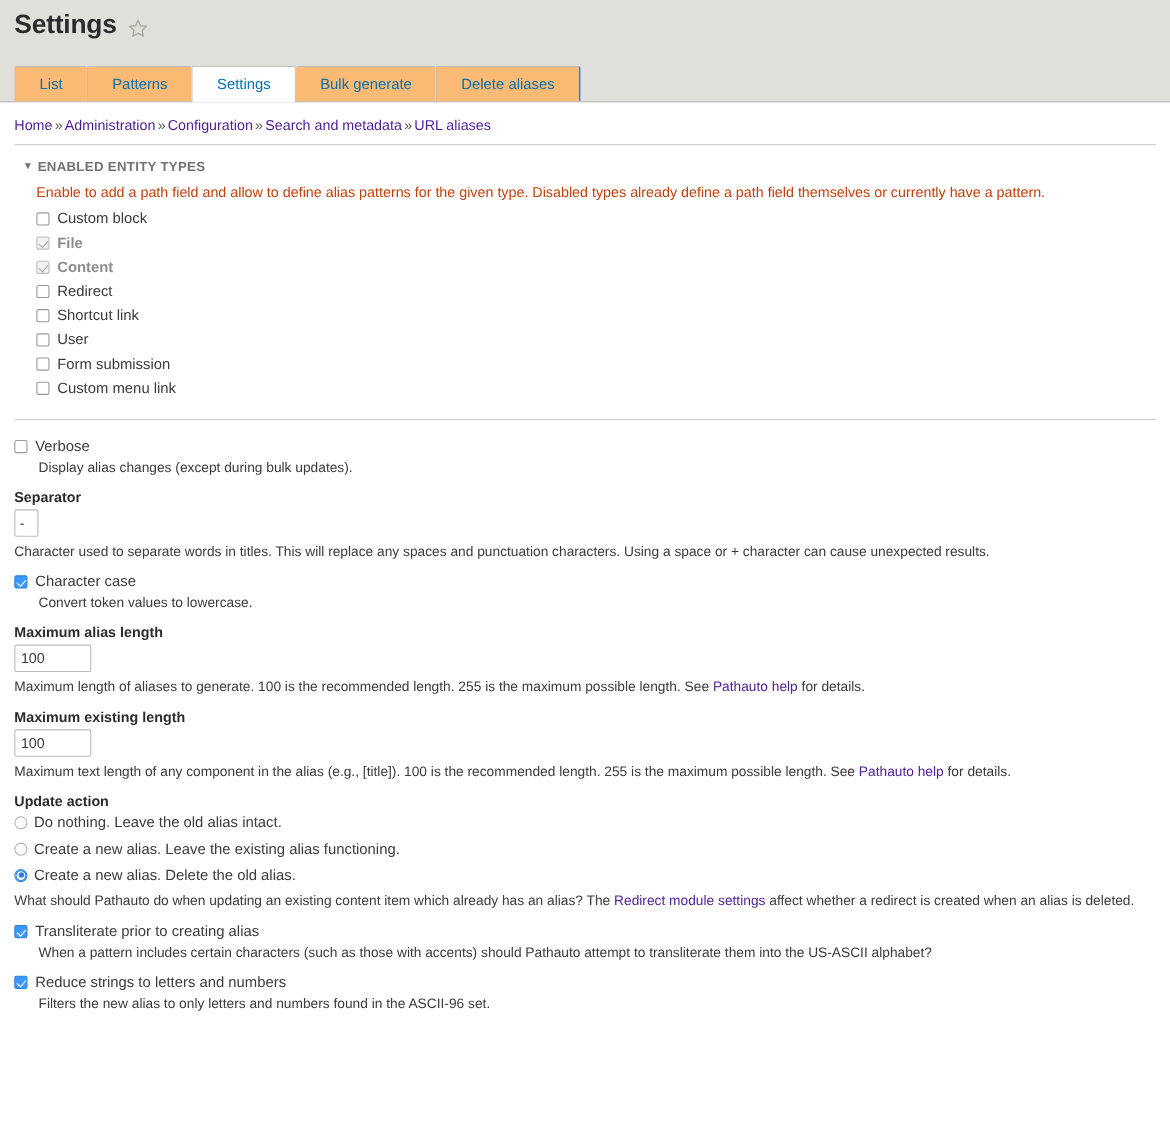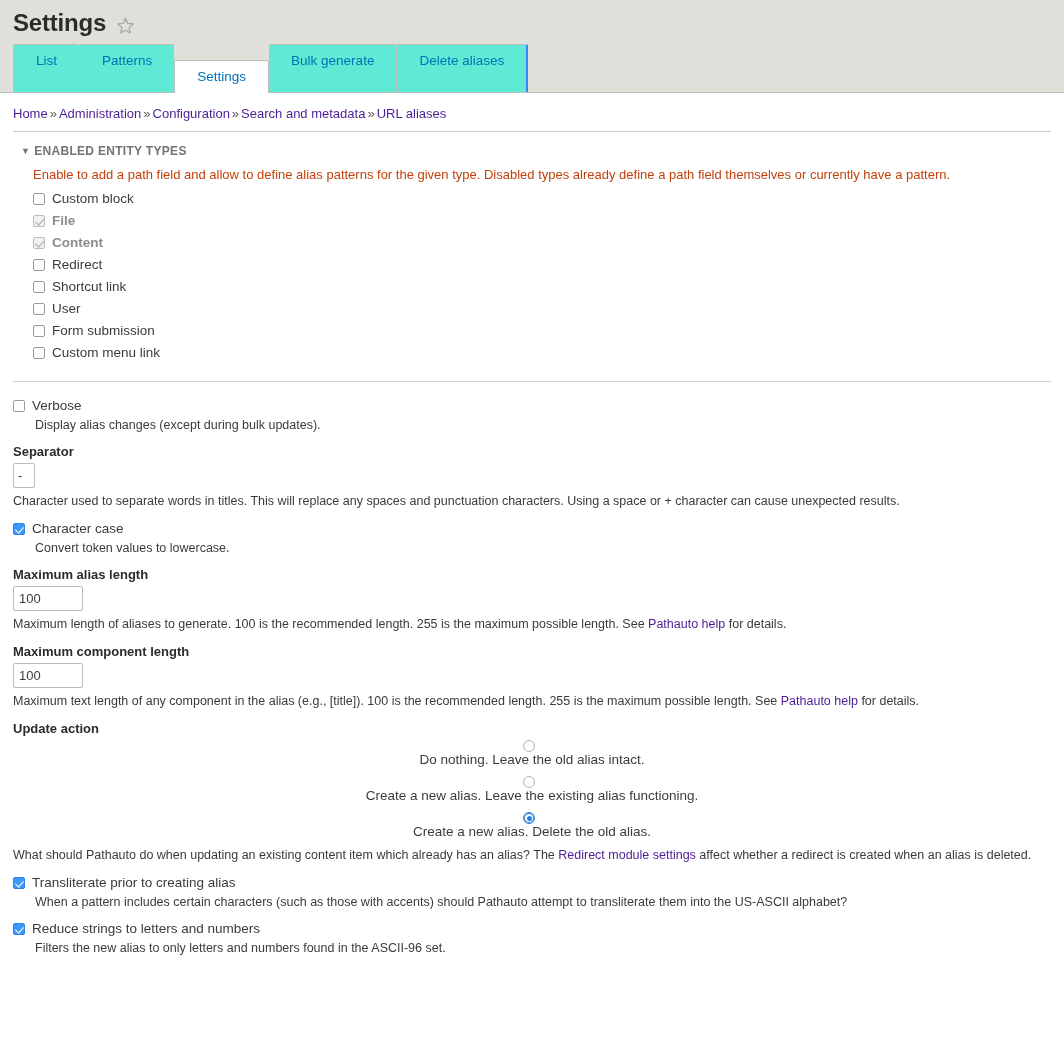--- a/index.html
+++ b/index.html
@@ -50,25 +50,25 @@
   .tabs {
     display: flex;
     align-items: flex-end;
     padding-left: 13px;
     position: absolute;
     bottom: 0;
     left: 0;
   }
   .tab {
     padding: 0 22px;
-    height: 48px;
+    height: 32px;
     line-height: 32px;
     font-size: 13.5px;
     color: #0071b3;
-    background: #5eead4;
+    background: #fdba74;
     border: 1px solid #bebebe;
     border-bottom: none;
     border-right: none;
     text-align: center;
     white-space: nowrap;
     cursor: pointer;
     border-radius: 2px 2px 0 0;
   }
   .tab:last-child { border-right: 2px solid #3b82f6; }
   .tab.active {
@@ -231,21 +231,21 @@
     border-radius: 2px;
     padding: 3px 5px;
     background: #fff;
     height: 25px;
   }
   input.sep-input { width: 22px; padding: 3px 4px; text-align: left; }
   input.num-input { width: 70px; }
 
   .group { margin-bottom: 2px; }
   .radio-group { margin-bottom: 0; }
-  .radio-group .check-row { margin-bottom: 9px; flex-direction: column; }
+  .radio-group .check-row { margin-bottom: 9px; }
 </style>
 </head>
 <body>
 
 <div class="page-header">
   <div class="page-title-row">
     <h1 class="page-title">Settings</h1>
     <span class="star-icon">
       <svg width="19" height="19" viewBox="0 0 24 24" fill="none" stroke="#a9a9a0" stroke-width="1.6" stroke-linejoin="round">
         <polygon points="12,3 14.9,9.3 21.6,10.1 16.7,14.7 18,21.3 12,18 6,21.3 7.3,14.7 2.4,10.1 9.1,9.3"></polygon>
@@ -333,21 +333,21 @@
 
   <div class="group">
     <div class="field-label">Maximum alias length</div>
     <input class="text-input num-input" type="text" value="100" style="">
     <div class="help-text" style="margin-top:6px;">
       <span>Maximum length of aliases to generate. 100 is the recommended length. 255 is the maximum possible length. See </span><a href="#">Pathauto help</a><span> for details.</span>
     </div>
   </div>
 
   <div class="group">
-    <div class="field-label">Maximum component length</div>
+    <div class="field-label">Maximum existing length</div>
     <input class="text-input num-input" type="text" value="100" style="">
     <div class="help-text" style="margin-top:6px;">
       <span>Maximum text length of any component in the alias (e.g., [title]). 100 is the recommended length. 255 is the maximum possible length. See </span><a href="#">Pathauto help</a><span> for details.</span>
     </div>
   </div>
 
   <div class="group">
     <div class="field-label">Update action</div>
     <div class="radio-group" id="update-action-list">
         <div class="check-row">

